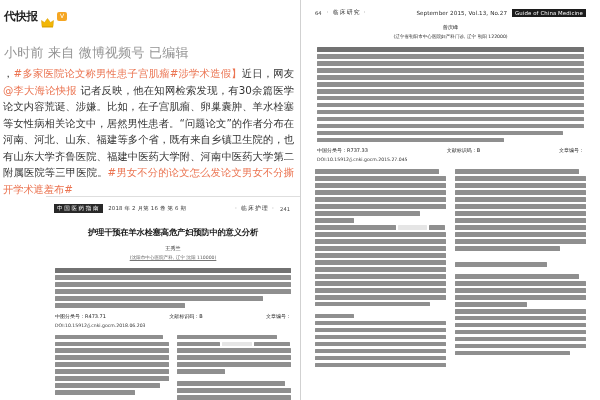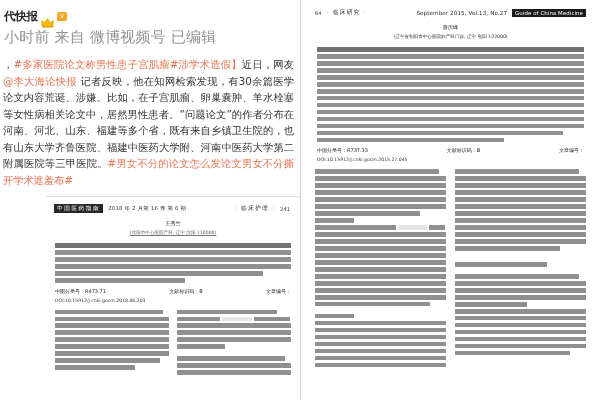--- a/index.html
+++ b/index.html
@@ -29,27 +29,27 @@
   .wb-crown {
     display:inline-block; width:13px; height:10px; position:relative; top:1px;
   }
   .wb-vbadge {
     display:inline-block; background:#f5a623; color:#fff;
     font-size:6px; line-height:8px; border-radius:2px;
     padding:0 3px; height:9px; position:relative; top:0px;
     white-space:nowrap;
   }
   .wb-meta {
-    font-size: 15px; color:#939393; margin-top:4px; padding-left:2px;
+    font-size: 13px; color:#939393; margin-top:20px; padding-left:2px;
     white-space:nowrap; letter-spacing: 0.2px;
   }
   .wb-meta .src { color:#939393; }
 
   .wb-body {
-    margin-top:9px; padding-left:1px;
+    margin-top:3px; padding-left:1px;
     font-size: 10.3px; line-height: 16.5px;
     color: #333333; letter-spacing: -0.1px;
     text-align: justify;
     word-break: break-all;
   }
   .tag, .at { color:#eb7350; }
   .wb-para2 { margin-top: 12px; }
 
   
   .sheet {
@@ -171,20 +171,21 @@
       <div class="runhead-left">
         <span class="journal-box">中国医药指南</span>
         <span class="runhead-issue">2018 年 2 月第 16 卷 第 6 期</span>
       </div>
       <div class="runhead-left">
         <span class="runhead-sect">· 临床护理 ·</span>
         <span class="runhead-pageno">241</span>
       </div>
     </div>
 
+    <div class="doc-title">护理干预在羊水栓塞高危产妇预防中的意义分析</div>
     <div class="doc-author">王秀兰</div>
     <div class="doc-affil"><u>(沈阳市中心医院产科, 辽宁 沈阳 110000)</u></div>
 
     <div class="abstract-block">
       <div class="tl s100 bold"></div>
       <div class="tl s100"></div>
       <div class="tl s100"></div>
       <div class="tl s100"></div>
       <div class="tl s88"></div>
       <div class="tl s55"></div>

